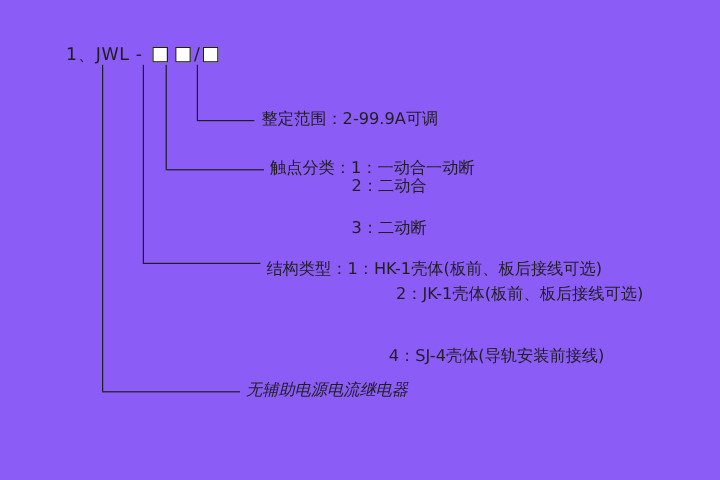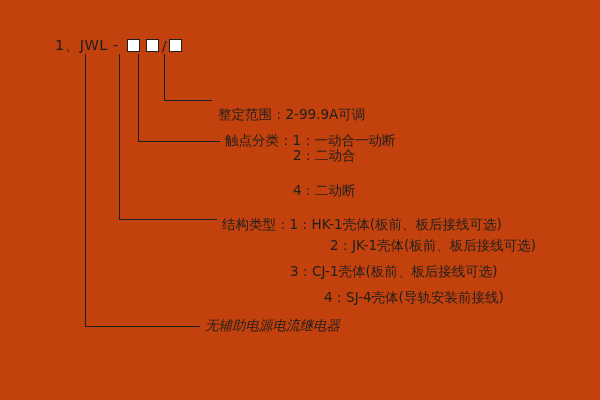--- a/index.html
+++ b/index.html
@@ -5,21 +5,21 @@
   html, body {
     margin: 0;
     padding: 0;
     background: #ffffff;
     font-family: "DejaVu Sans", "Liberation Sans", sans-serif;
   }
   .page {
     position: relative;
     width: 600px;
     height: 400px;
-    background: #c2410c;
+    background: #8b5cf6;
     overflow: hidden;
     color: #1f1f1f;
   }
   .title-row {
     position: absolute;
     left: 55px;
     top: 36px;
     display: flex;
     align-items: center;
     font-size: 14.5px;
@@ -79,26 +79,25 @@
 
   <div class="vline" style="left:119px; top:54px; height:165px;"></div>
   <div class="hline" style="left:119px; top:219px; width:98px;"></div>
 
   <div class="vline" style="left:138px; top:54px; height:87px;"></div>
   <div class="hline" style="left:138px; top:141px; width:82px;"></div>
 
   <div class="vline" style="left:164px; top:54px; height:46px;"></div>
   <div class="hline" style="left:164px; top:100px; width:48px;"></div>
 
-  <div class="lbl" style="left:218px; top:106px;">整定范围：2-99.9A可调</div>
+  <div class="lbl" style="left:218px; top:91px;">整定范围：2-99.9A可调</div>
 
   <div class="lbl" style="left:225px; top:132px;text-align:center;">触点分类：1：一动合一动断</div>
   <div class="lbl" style="left:293px; top:147px;">2：二动合</div>
-  <div class="lbl" style="left:293px; top:182px;">4：二动断</div>
+  <div class="lbl" style="left:293px; top:182px;">3：二动断</div>
 
   <div class="lbl" style="left:222px; top:216px;">结构类型：1：HK-1壳体(板前、板后接线可选)</div>
   <div class="lbl" style="left:290px; top:237px;margin-left:40px;">2：JK-1壳体(板前、板后接线可选)</div>
-  <div class="lbl" style="left:290px; top:263px;">3：CJ-1壳体(板前、板后接线可选)</div>
   <div class="lbl" style="left:308px; top:289px;margin-left:16px;">4：SJ-4壳体(导轨安装前接线)</div>
 
   <div class="lbl" style="left:205px; top:317px;font-style:italic;">无辅助电源电流继电器</div>
 
 </div>
 
 </body></html>

